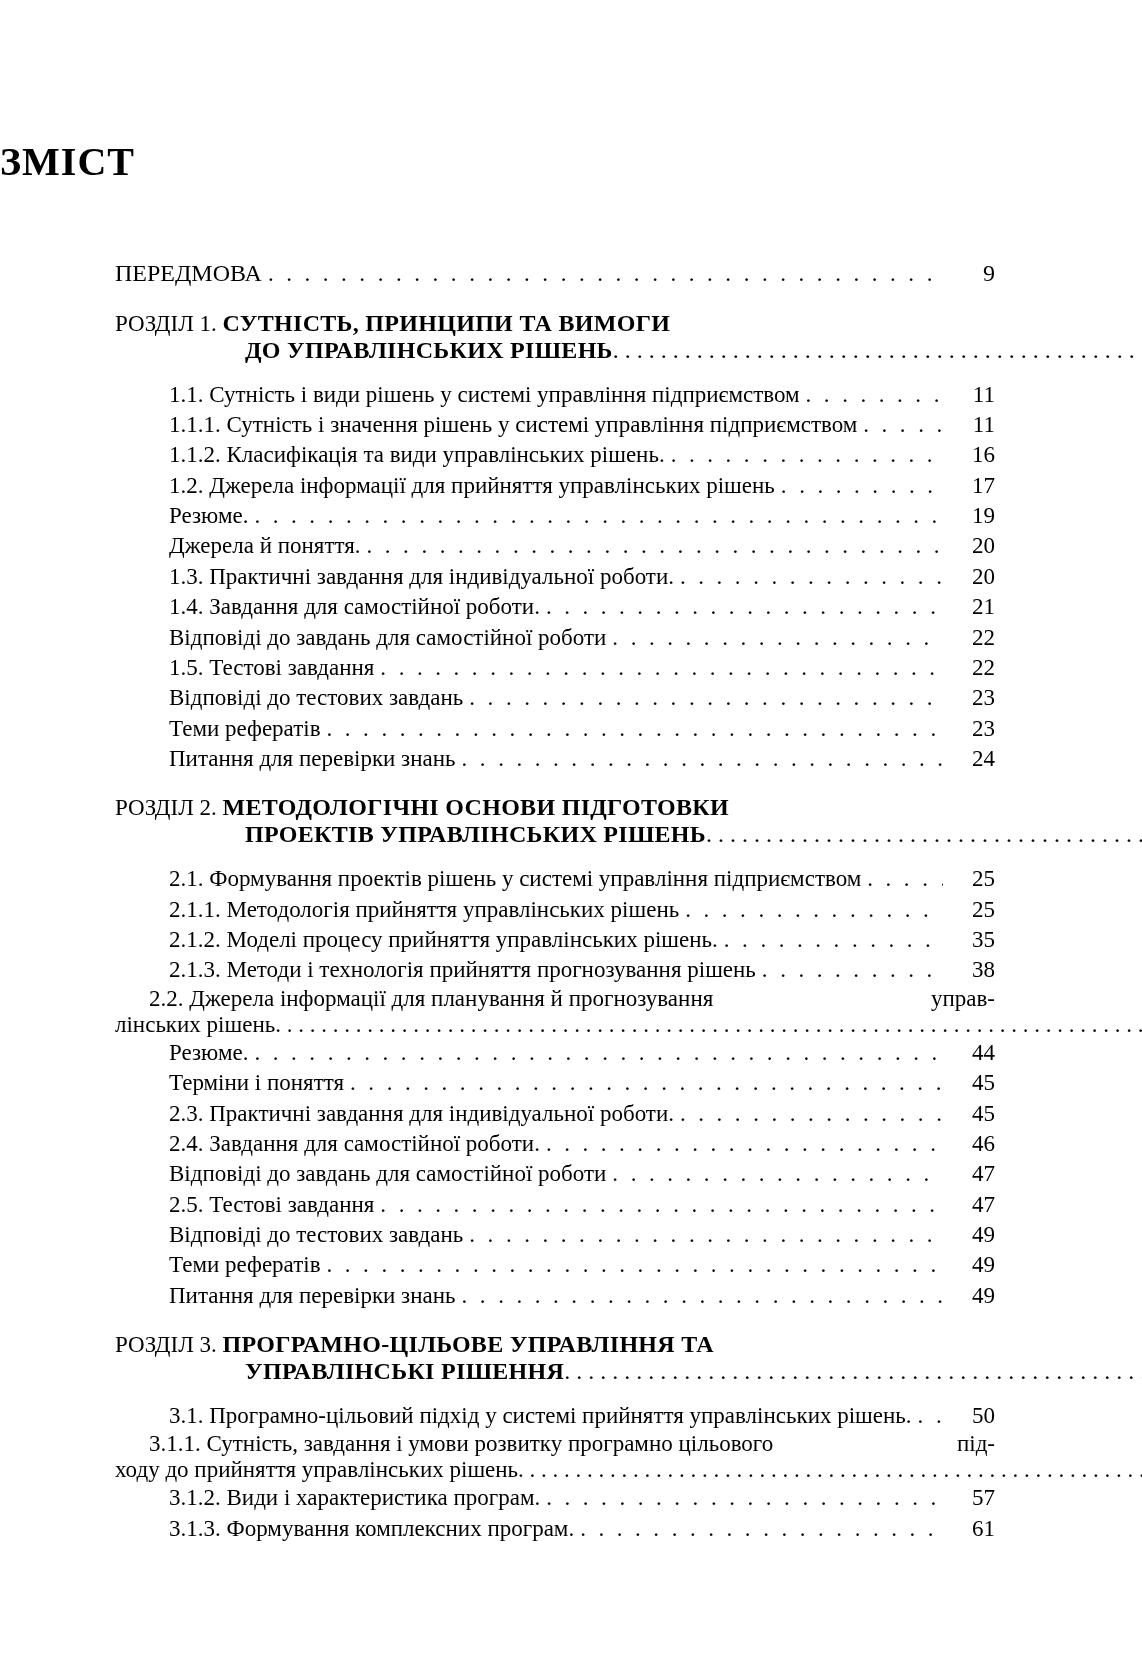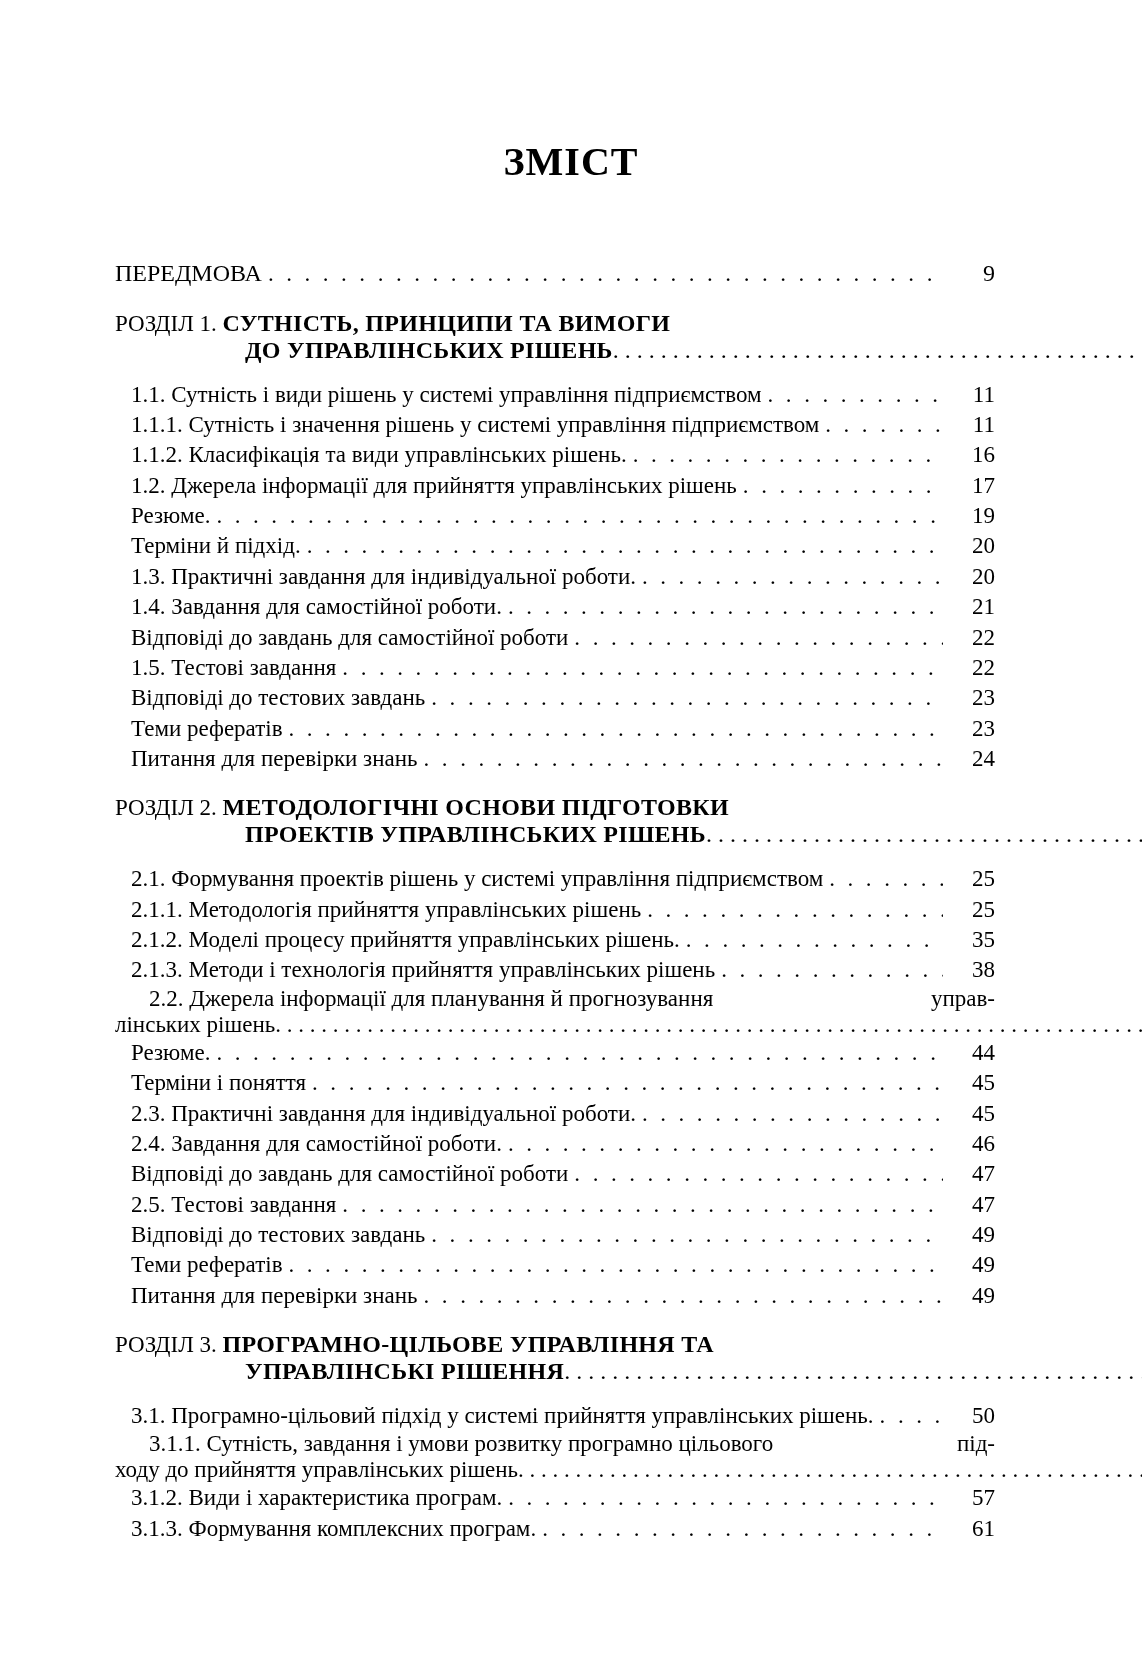--- a/index.html
+++ b/index.html
@@ -18,21 +18,21 @@
     box-sizing: border-box;
     overflow: hidden;
   }
 
   
   .doc-title {
     position: absolute;
     top: 138px;
     left: 0;
     width: 1142px;
-    text-align: center;
+    text-align: left;
     font-size: 40px;
     font-weight: bold;
     letter-spacing: 1px;
     font-family: "Liberation Serif", "DejaVu Serif", serif;
   }
 
   
   .toc {
     position: absolute;
     top: 258px;
@@ -98,21 +98,21 @@
   }
   .chapter .ch-line2 .label {
     flex: 0 0 auto;
     font-weight: bold;
     letter-spacing: 0.3px;
     text-align: center;
   }
 
   
   .sub {
-    margin-left: 16px;
+    margin-left: 54px;
     font-size: 23px;
   }
   .group-gap {
     height: 16px;
   }
 
   
   .wrap-entry {
     margin-left: 34px;
     font-size: 23px;
@@ -174,21 +174,21 @@
         <span class="label">1.2. Джерела інформації для прийняття  управлінських рішень</span>
         <span class="leader">. . . . . . . . . . . . . . . . . . . . . . . . . . . . . . . . . . . . . . . . . . . . . . . . . . . . . . . . . . . . . . . . . . . . . . . . . . . . . . . . . . . . . . . . . .</span>
         <span class="pageno">17</span>
       </div>
       <div class="row sub">
         <span class="label">Резюме.</span>
         <span class="leader">. . . . . . . . . . . . . . . . . . . . . . . . . . . . . . . . . . . . . . . . . . . . . . . . . . . . . . . . . . . . . . . . . . . . . . . . . . . . . . . . . . . . . . . . . .</span>
         <span class="pageno">19</span>
       </div>
       <div class="row sub">
-        <span class="label">Терміни й підхід.</span>
+        <span class="label">Джерела й поняття.</span>
         <span class="leader">. . . . . . . . . . . . . . . . . . . . . . . . . . . . . . . . . . . . . . . . . . . . . . . . . . . . . . . . . . . . . . . . . . . . . . . . . . . . . . . . . . . . . . . . . .</span>
         <span class="pageno">20</span>
       </div>
       <div class="row sub">
         <span class="label">1.3. Практичні завдання  для індивідуальної роботи.</span>
         <span class="leader">. . . . . . . . . . . . . . . . . . . . . . . . . . . . . . . . . . . . . . . . . . . . . . . . . . . . . . . . . . . . . . . . . . . . . . . . . . . . . . . . . . . . . . . . . .</span>
         <span class="pageno">20</span>
       </div>
       <div class="row sub">
         <span class="label">1.4. Завдання для самостійної роботи.</span>
@@ -237,21 +237,21 @@
         <span class="label">2.1.1. Методологія прийняття управлінських  рішень</span>
         <span class="leader">. . . . . . . . . . . . . . . . . . . . . . . . . . . . . . . . . . . . . . . . . . . . . . . . . . . . . . . . . . . . . . . . . . . . . . . . . . . . . . . . . . . . . . . . . .</span>
         <span class="pageno">25</span>
       </div>
       <div class="row sub">
         <span class="label">2.1.2. Моделі процесу прийняття управлінських рішень.</span>
         <span class="leader">. . . . . . . . . . . . . . . . . . . . . . . . . . . . . . . . . . . . . . . . . . . . . . . . . . . . . . . . . . . . . . . . . . . . . . . . . . . . . . . . . . . . . . . . . .</span>
         <span class="pageno">35</span>
       </div>
       <div class="row sub">
-        <span class="label">2.1.3. Методи і технологія прийняття  управлінських рішень</span>
+        <span class="label">2.1.3. Методи і технологія прийняття  прогнозування рішень</span>
         <span class="leader">. . . . . . . . . . . . . . . . . . . . . . . . . . . . . . . . . . . . . . . . . . . . . . . . . . . . . . . . . . . . . . . . . . . . . . . . . . . . . . . . . . . . . . . . . .</span>
         <span class="pageno">38</span>
       </div>
       <div class="wrap-entry">
         <div class="first-line">
           <span class="seg">2.2.  Джерела  інформації    для  планування  й  прогнозування</span>
           <span class="seg">управ-</span>
         </div>
         <div class="cont-line">
           <span class="label">лінських рішень</span>

